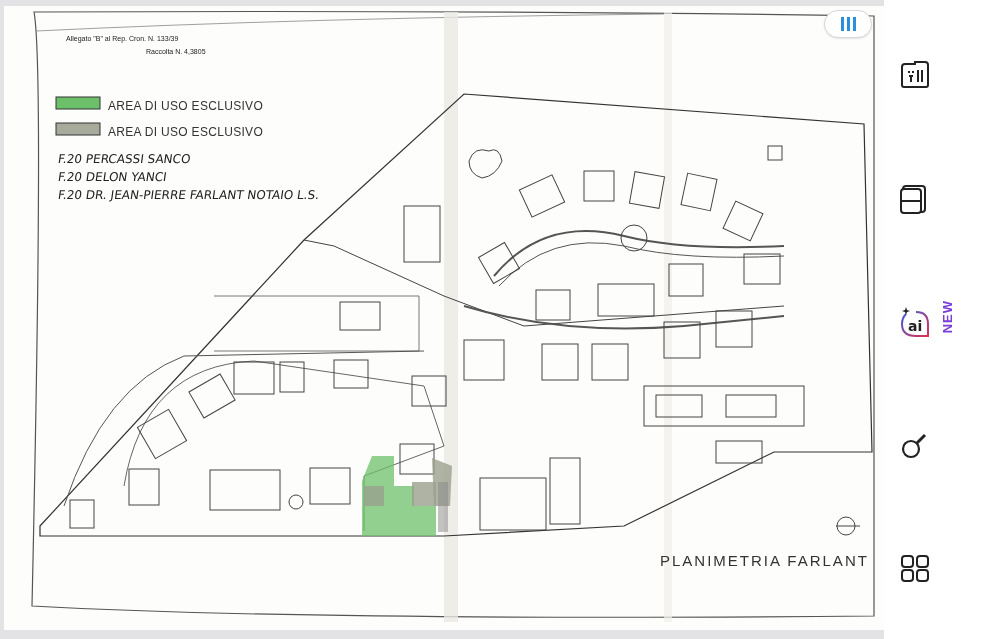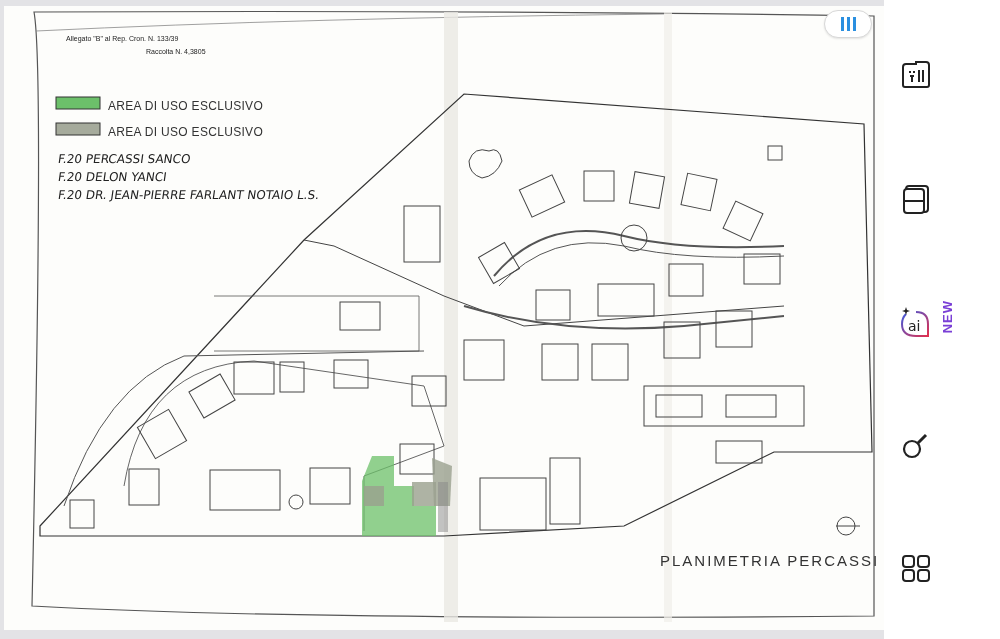--- a/index.html
+++ b/index.html
@@ -3,21 +3,21 @@
 <meta charset="utf-8">
 <style>
   html, body { margin:0; padding:0; }
   body { width:1000px; height:639px; background:#e3e3e6; overflow:hidden; position:relative; font-family:"Liberation Sans", sans-serif; }
   .viewer { position:absolute; left:0; top:0; width:884px; height:639px; background:#e3e3e6; }
   .page { position:absolute; left:4px; top:6px; width:880px; height:624px; background:#fdfdfb; }
   .plan-svg { position:absolute; left:0; top:0; }
   .scroll-handle { position:absolute; left:824px; top:10px; width:46px; height:26px; background:#fff; border-radius:14px; border:1px solid #d8d8d8; display:flex; align-items:center; justify-content:center; box-shadow:0 1px 2px rgba(0,0,0,.1); }
   .scroll-handle span { display:inline-block; width:3px; height:14px; background:#2a8fe0; margin:0 1.5px; }
   .toolbar { position:absolute; left:884px; top:0; width:116px; height:639px; background:#fff; }
-  .tool { position:absolute; left:14px; width:36px; height:36px; display:flex; align-items:center; justify-content:center; }
+  .tool { position:absolute; left:14px; width:36px; height:36px; display:flex; align-items:center; justify-content:flex-start;font-weight:bold; }
   .txt { position:absolute; color:#222; white-space:nowrap; }
   .legend-label { font-size:12px; letter-spacing:.3px; color:#333; }
   .hand { font-family:"DejaVu Sans", sans-serif; font-size:12px; color:#222; transform:skewX(-8deg); }
   .title-text { font-size:15px; letter-spacing:2px; color:#333; }
   .new-badge { position:absolute; left:56px; top:300px; writing-mode:vertical-rl; transform:rotate(180deg); font-size:13px; font-weight:bold; color:#7a3fd6; letter-spacing:1px; }
 </style>
 </head>
 <body>
 
 <div class="viewer">
@@ -98,21 +98,21 @@
     <span class="txt" style="left:62px;top:29px;font-size:7px;">Allegato "B" al Rep. Cron. N. 133/39</span>
     <span class="txt" style="left:142px;top:42px;font-size:7px;">Raccolta N. 4,3805</span>
 
     <span class="txt legend-label" style="left:104px;top:93px;">AREA DI USO ESCLUSIVO</span>
     <span class="txt legend-label" style="left:104px;top:119px;">AREA DI USO ESCLUSIVO</span>
 
     <span class="txt hand" style="left:54px;top:146px;">F.20 PERCASSI SANCO</span>
     <span class="txt hand" style="left:54px;top:164px;">F.20 DELON YANCI</span>
     <span class="txt hand" style="left:54px;top:182px;">F.20 DR. JEAN-PIERRE FARLANT NOTAIO L.S.</span>
 
-    <span class="txt title-text" style="left:656px;top:546px;">PLANIMETRIA PERCASSI</span>
+    <span class="txt title-text" style="left:656px;top:546px;">PLANIMETRIA FARLANT</span>
   </div>
 
   <div class="scroll-handle">
     <span></span>
     <span></span>
     <span></span>
   </div>
 </div>
 
 <div class="toolbar">

